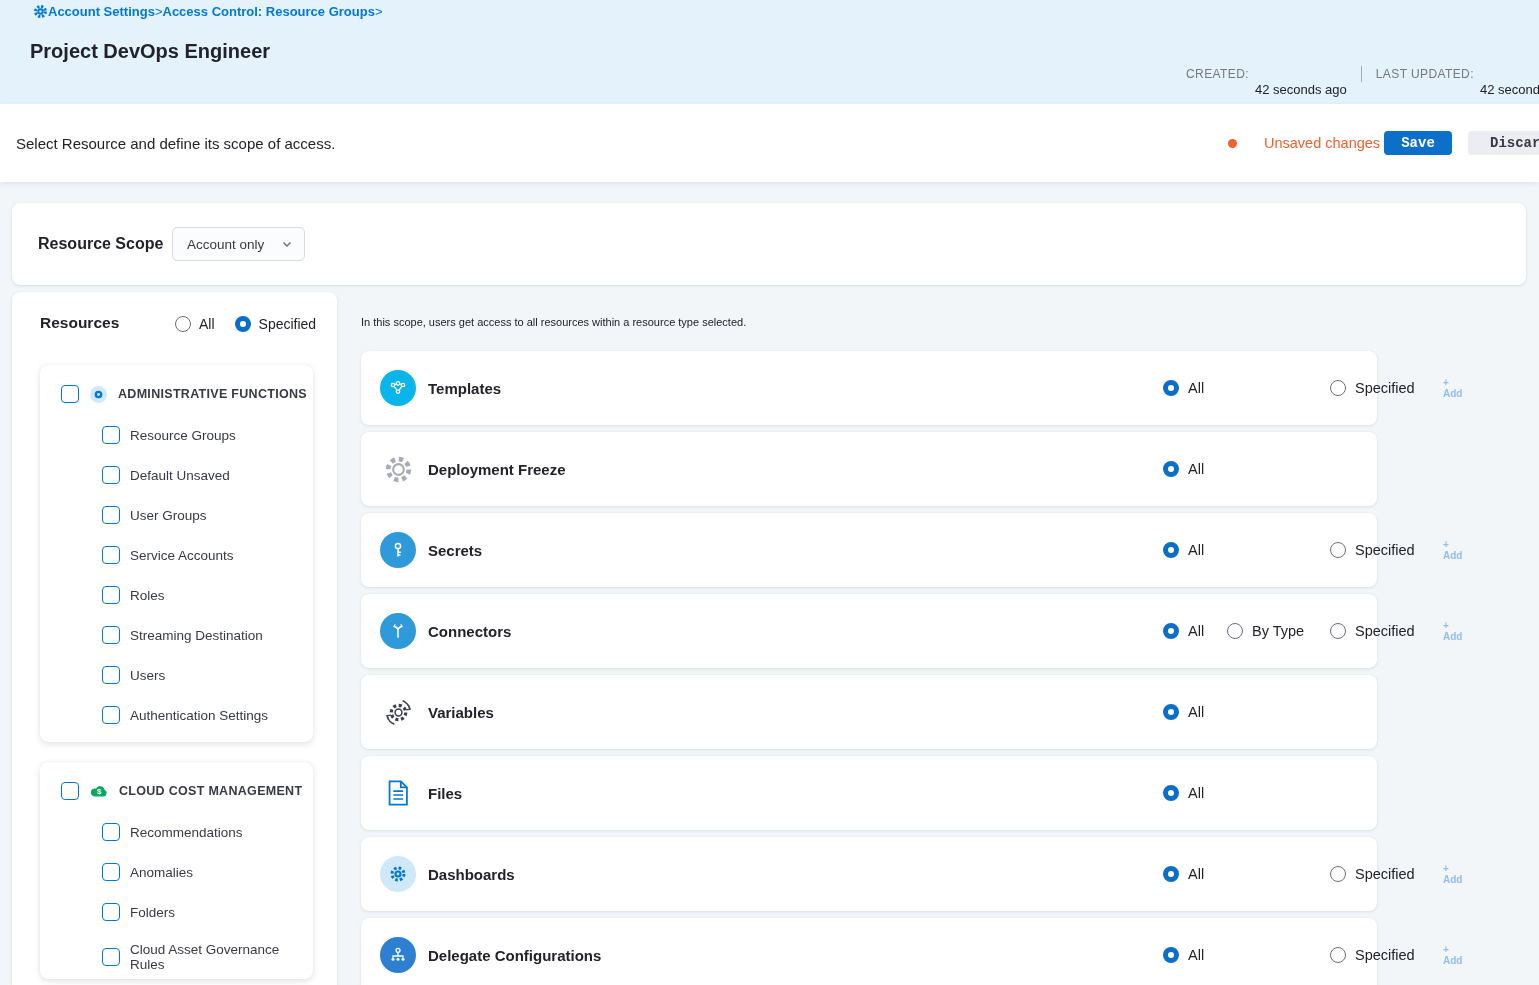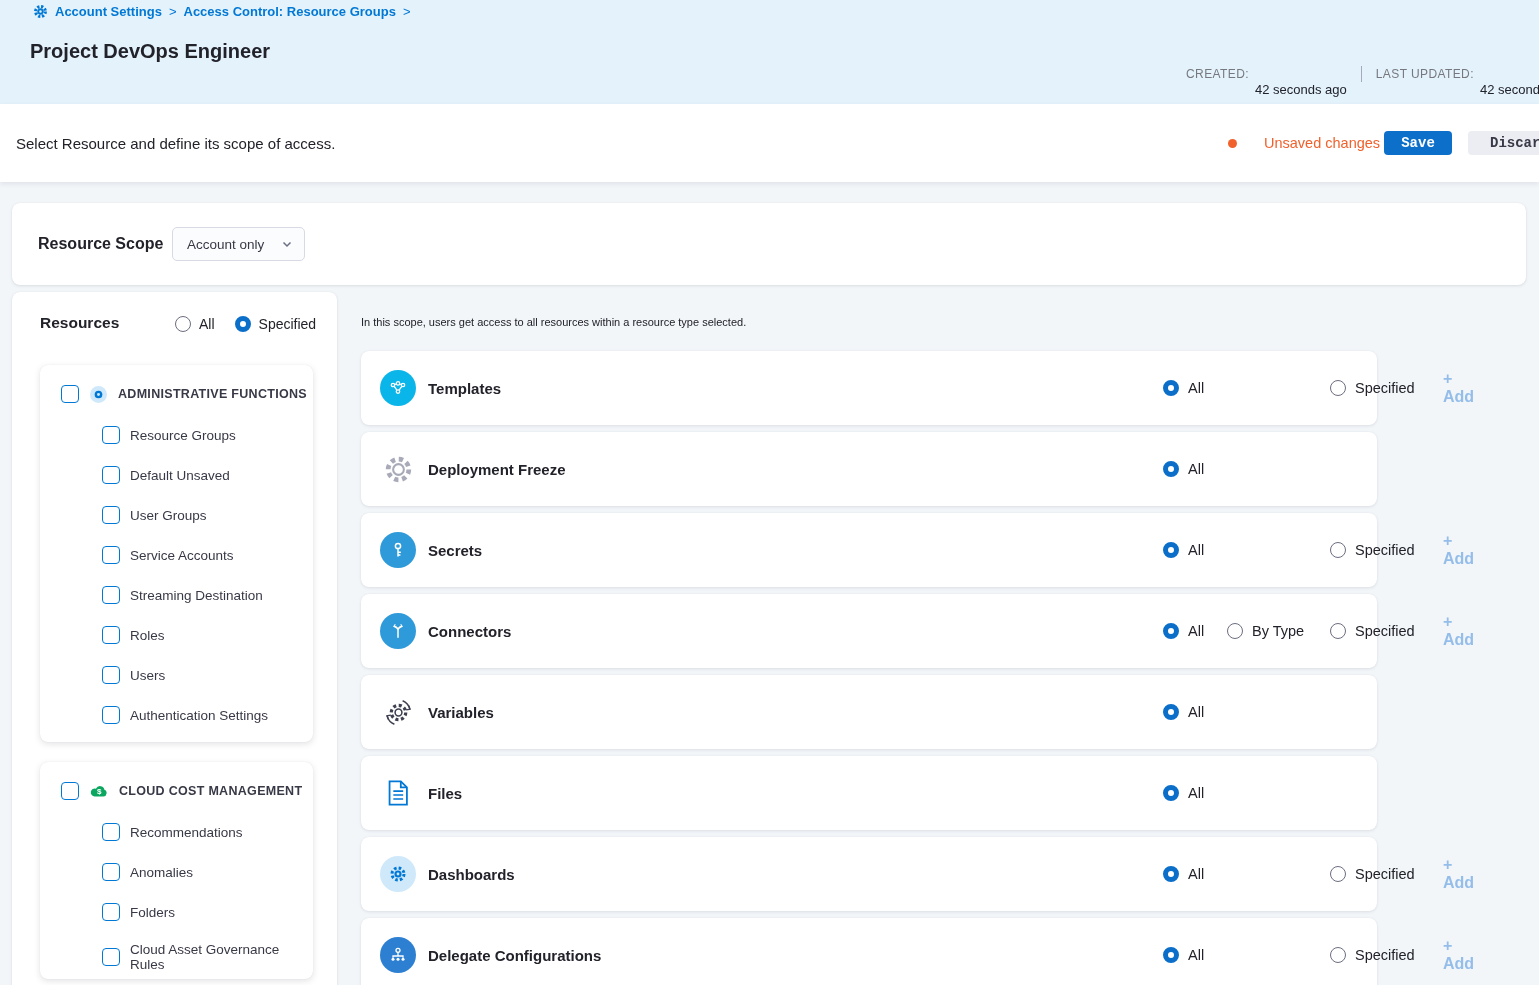--- a/index.html
+++ b/index.html
@@ -4,21 +4,21 @@
 <style>
   * { margin:0; padding:0; box-sizing:border-box; }
   html,body { background:#dfe3e8; }
   body { font-family:"Liberation Sans", sans-serif; }
   #app {
     position:relative; width:1539px; height:985px; overflow:hidden;
     background:#f2f6f9; color:#22222a;
   }
   
   .page-header { position:absolute; left:0; top:0; width:1539px; height:104px; background:#e3f2fb; }
-  .breadcrumb { position:absolute; left:33px; top:4px; display:flex; align-items:flex-start; gap:7px; font-size:13px; font-weight:600; color:#0278d5; white-space:nowrap; }
+  .breadcrumb { position:absolute; left:33px; top:4px; display:flex; align-items:flex-start; font-size:13px; font-weight:600; color:#0278d5; white-space:nowrap; }
   .breadcrumb a { color:#0278d5; text-decoration:none; cursor:pointer; }
   .crumb-sep { color:#0278d5; font-weight:400; }
   .page-title { position:absolute; left:30px; top:40px; font-size:20px; font-weight:600; color:#22222a; }
   .meta { position:absolute; left:1186px; top:50px; display:flex; align-items:center; white-space:nowrap; font-size:13px; }
   .meta-label { color:#77787e; letter-spacing:.4px; font-size:12px; margin-right:6px; }
   .meta-value { color:#22222a; font-weight:500;margin-top:32px; }
   .meta-divider { display:inline-block; width:1px; height:16px; background:#a7a9bd; margin:0 14px; }
   
   .toolbar { position:absolute; left:0; top:104px; width:1539px; height:78px; background:#ffffff;
              box-shadow:0 2px 5px rgba(40,41,61,.09); }
@@ -62,21 +62,21 @@
   .main-desc { position:absolute; left:361px; top:316px; font-size:11px; color:#22222a; }
   .res-row { position:absolute; left:361px; width:1016px; height:74px; background:#fff; border-radius:8px;
              box-shadow:0 1px 3px rgba(96,97,112,.14), 0 0 1px rgba(40,41,61,.08); }
   .res-icon { position:absolute; left:19px; top:50%; transform:translateY(-50%); width:36px; height:36px;
               border-radius:50%; display:flex; align-items:center; justify-content:center; }
   .res-icon.plain { background:transparent; }
   .res-label { position:absolute; left:67px; top:50%; transform:translateY(-50%); font-size:15px; font-weight:600; color:#22222a; }
   .opt { position:absolute; top:50%; transform:translateY(-50%); display:flex; align-items:center; gap:9px; cursor:pointer; }
   .opt-label { font-size:14.5px; color:#22222a; }
   .opt-all { left:802px; } .opt-bytype { left:866px; } .opt-spec { left:969px; }
-  .add-link { position:absolute; left:1082px; top:50%; transform:translateY(-50%); font-size:16px; font-weight:700; color:#94bde9; cursor:pointer; }
+  .add-link { position:absolute; left:1082px; top:50%; transform:translateY(-50%); font-size:10px; font-weight:700; color:#94bde9; cursor:pointer; }
 </style>
 </head>
 <body>
 
 <div id="app">
 
   <div class="page-header">
     <div class="breadcrumb">
       <span style="display:flex;">
         <svg width="15" height="15" viewBox="0 0 20 20" fill="none" stroke="#0278d5">
@@ -156,25 +156,25 @@
       <div class="side-item">
           <span class="checkbox"></span>
           <span class="side-item-label">User Groups</span>
         </div>
       <div class="side-item">
           <span class="checkbox"></span>
           <span class="side-item-label">Service Accounts</span>
         </div>
       <div class="side-item">
           <span class="checkbox"></span>
+          <span class="side-item-label">Roles</span>
+        </div>
+      <div class="side-item">
+          <span class="checkbox"></span>
           <span class="side-item-label">Streaming Destination</span>
-        </div>
-      <div class="side-item">
-          <span class="checkbox"></span>
-          <span class="side-item-label">Roles</span>
         </div>
       <div class="side-item">
           <span class="checkbox"></span>
           <span class="side-item-label">Users</span>
         </div>
       <div class="side-item">
           <span class="checkbox"></span>
           <span class="side-item-label">Authentication Settings</span>
         </div>
     </div>

